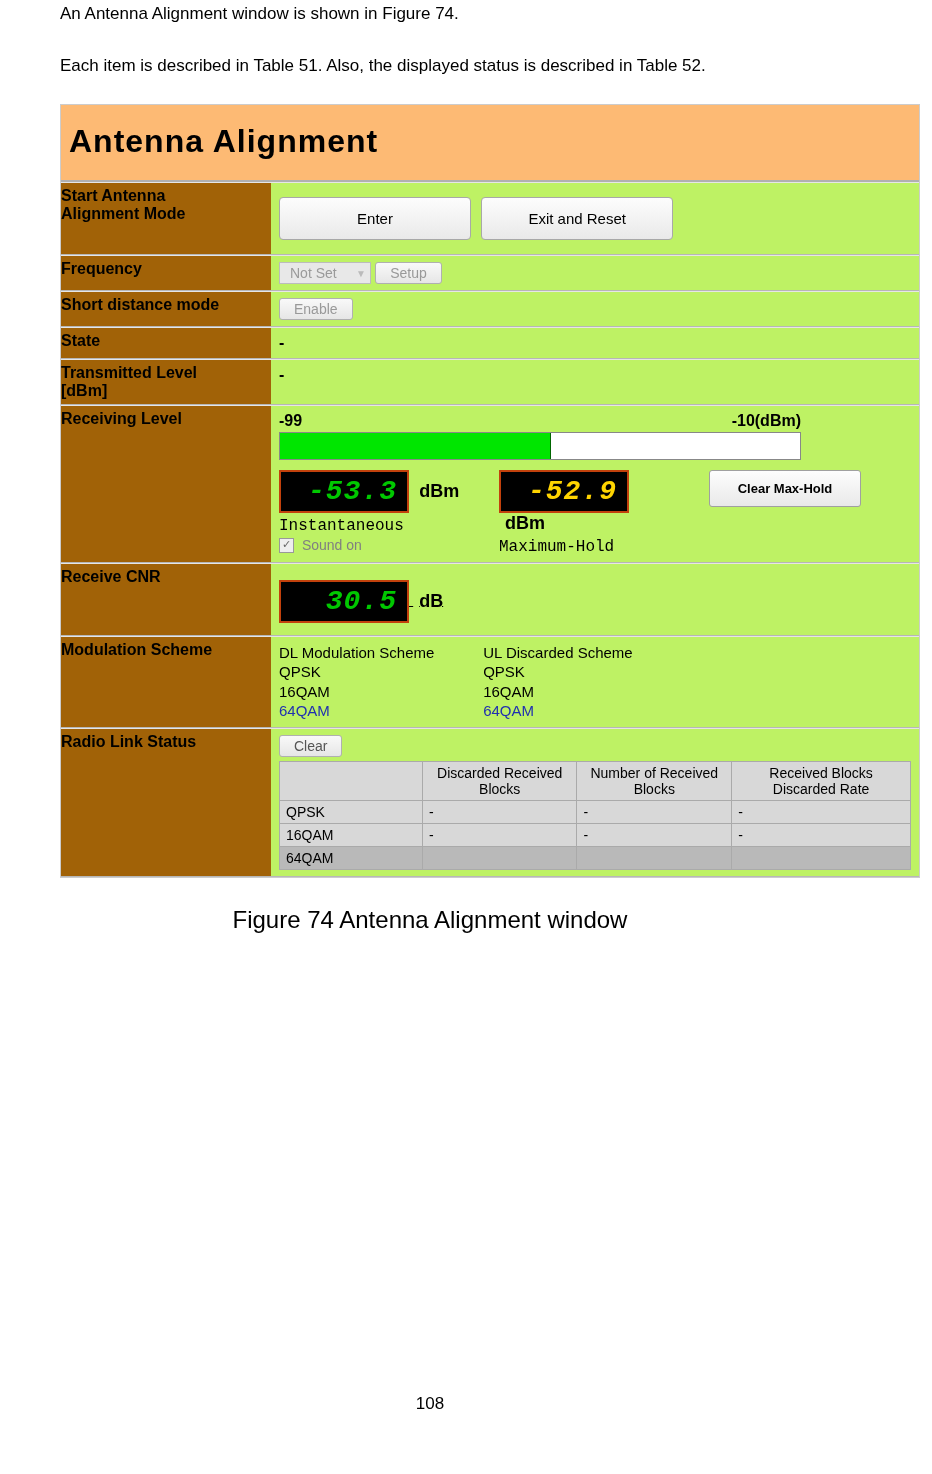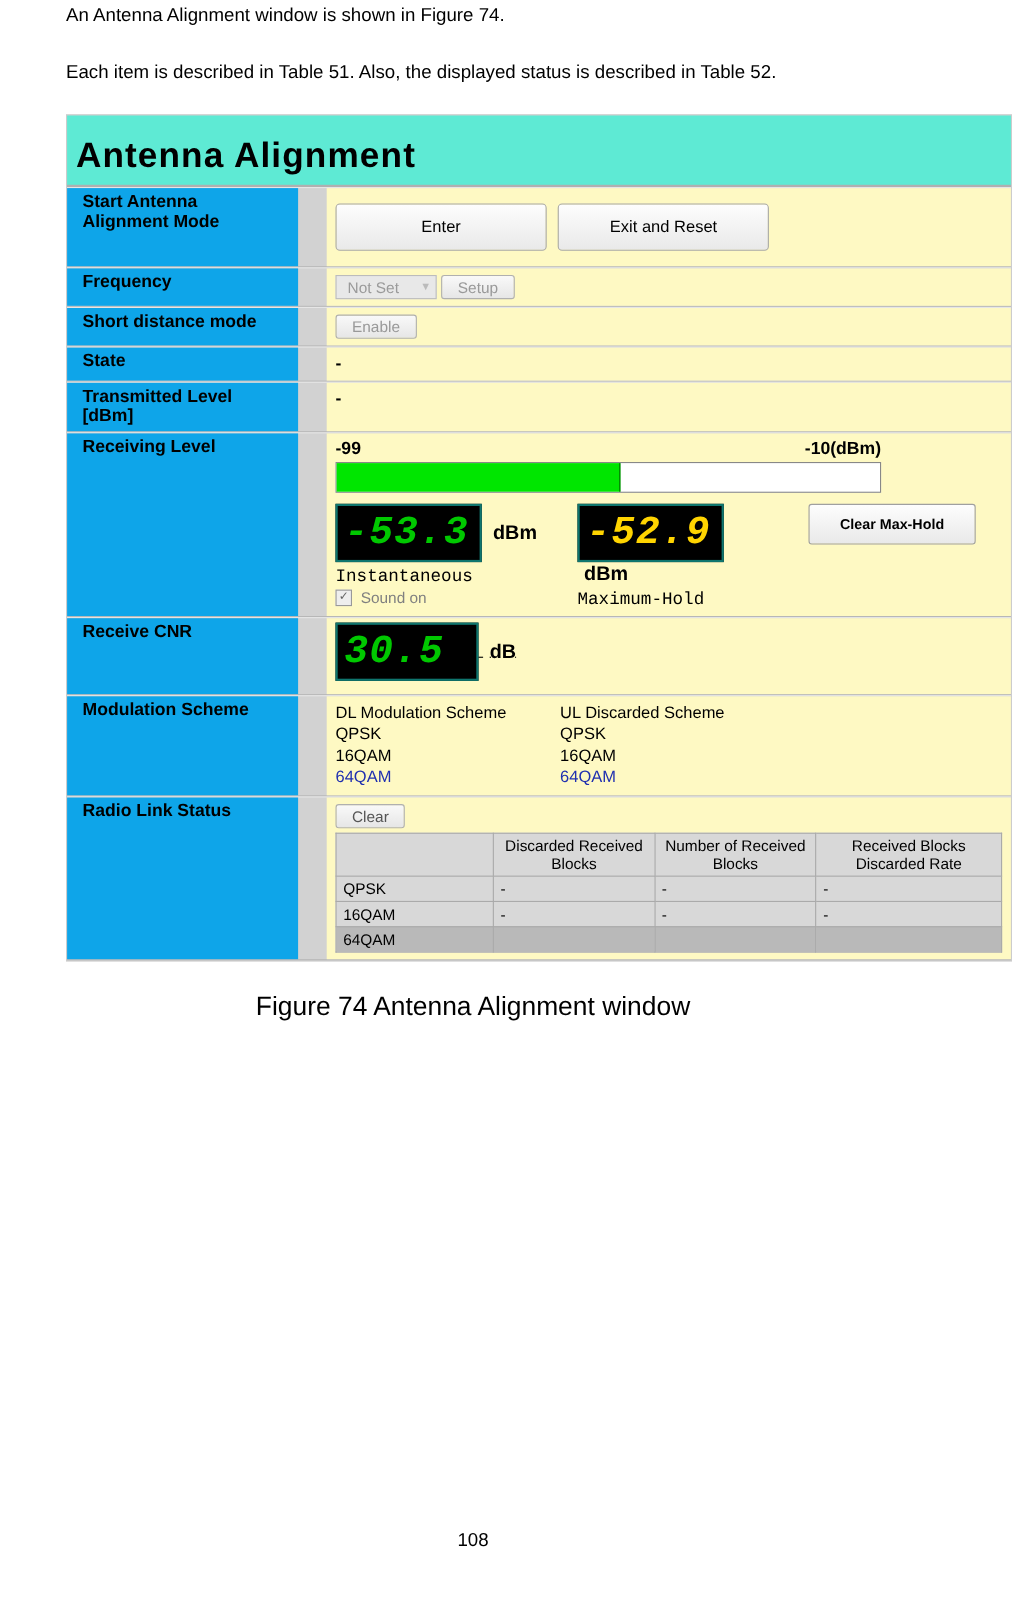--- a/index.html
+++ b/index.html
@@ -20,49 +20,48 @@
     margin: 0 0 25px 0;
   }
   .screenshot {
     background: #d2d2d2;
     border: 1px solid #ccc;
     width: 860px;
     box-sizing: border-box;
     font-family: "MS Gothic", "Meiryo", Arial, sans-serif;
   }
   .title-area {
-    background: #5eead4;
-    padding: 18px 10px 8px 8px;
+    background: #fdba74;
+    padding: 18px 10px 20px 8px;
     font-size: 32px;
     font-weight: bold;
     letter-spacing: 1px;
     border-bottom: 2px solid #b0b0b0;
   }
   .row {
     display: flex;
     border-top: 1px solid #e6e6e6;
     border-bottom: 1px solid #b7b7b7;
   }
   .label-cell {
     width: 210px;
     flex-shrink: 0;
-    background: #0ea5e9;
+    background: #a16207;
     font-size: 16px;
     font-weight: bold;
-    padding: 4px 14px;
+    padding: 4px 0;
     box-sizing: border-box;
     line-height: 1.1;
   }
   .content-cell {
     flex: 1;
-    background: #fef9c3;
+    background: #bef264;
     padding: 6px 8px;
     box-sizing: border-box;
     font-size: 15px;
-    margin-left: 26px;
   }
   .row-start .content-cell { padding: 14px 8px; }
   .btn {
     display: inline-block;
     background: linear-gradient(#fdfdfd, #e9e9e9);
     border: 1px solid #a8a8a8;
     border-radius: 4px;
     padding: 12px 0;
     text-align: center;
     font-size: 15px;
@@ -128,30 +127,31 @@
   }
   .bar-inner {
     height: 100%;
     background: #00e600;
     border-right: 1px solid #060;
     width: 52%;
   }
   .lcd {
     display: inline-block;
     background: #000;
-    border: 2px solid #0f766e;
+    border: 2px solid #c2410c;
     color: #00c800;
     font-family: "Courier New", monospace;
     font-weight: bold;
     font-style: italic;
-    font-size: 36px;
+    font-size: 28px;
     padding: 4px 10px 4px 6px;
     letter-spacing: 1px;
     vertical-align: middle;
     min-width: 110px;
+    text-align: right;
   }
   .lcd-yellow { color: #ffd400; }
   .unit {
     font-size: 18px;
     font-weight: bold;
     margin: 0 30px 0 6px;
     vertical-align: middle;
   }
   .recv-sub {
     display: flex;
@@ -288,21 +288,21 @@
           </div>
           <div class="recv-group">
             <span class="btn-clearmax">Clear Max-Hold</span>
           </div>
         </div>
       </div>
     </div>
 
     <div class="row">
       <div class="label-cell">Receive CNR</div>
-      <div class="content-cell" style="padding-top:4px;padding-bottom:12px;text-decoration:underline;">
+      <div class="content-cell" style="padding-top:16px;padding-bottom:12px;text-decoration:underline;">
         <span class="lcd">30.5</span>
         <span class="unit">dB</span>
       </div>
     </div>
 
     <div class="row">
       <div class="label-cell">Modulation Scheme</div>
       <div class="content-cell">
         <div class="mod-block">
           <div>DL Modulation Scheme</div>

